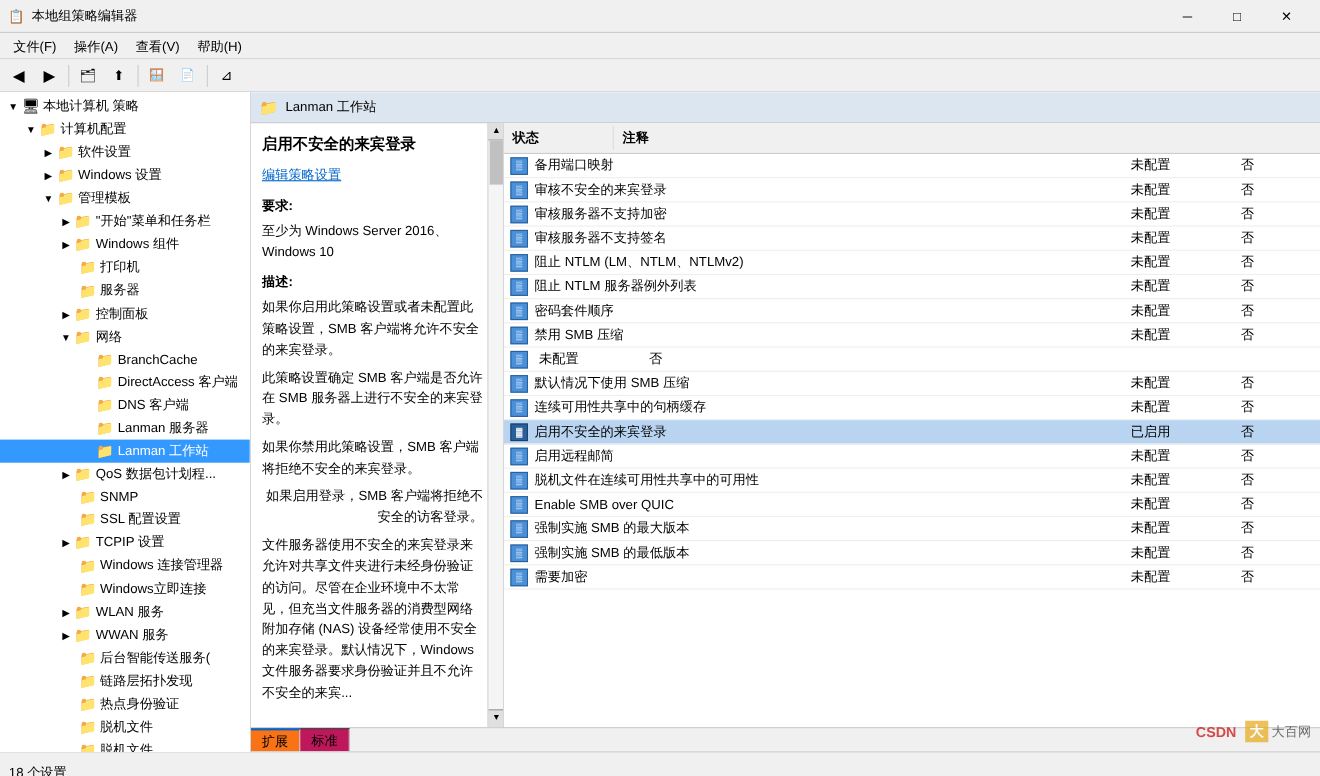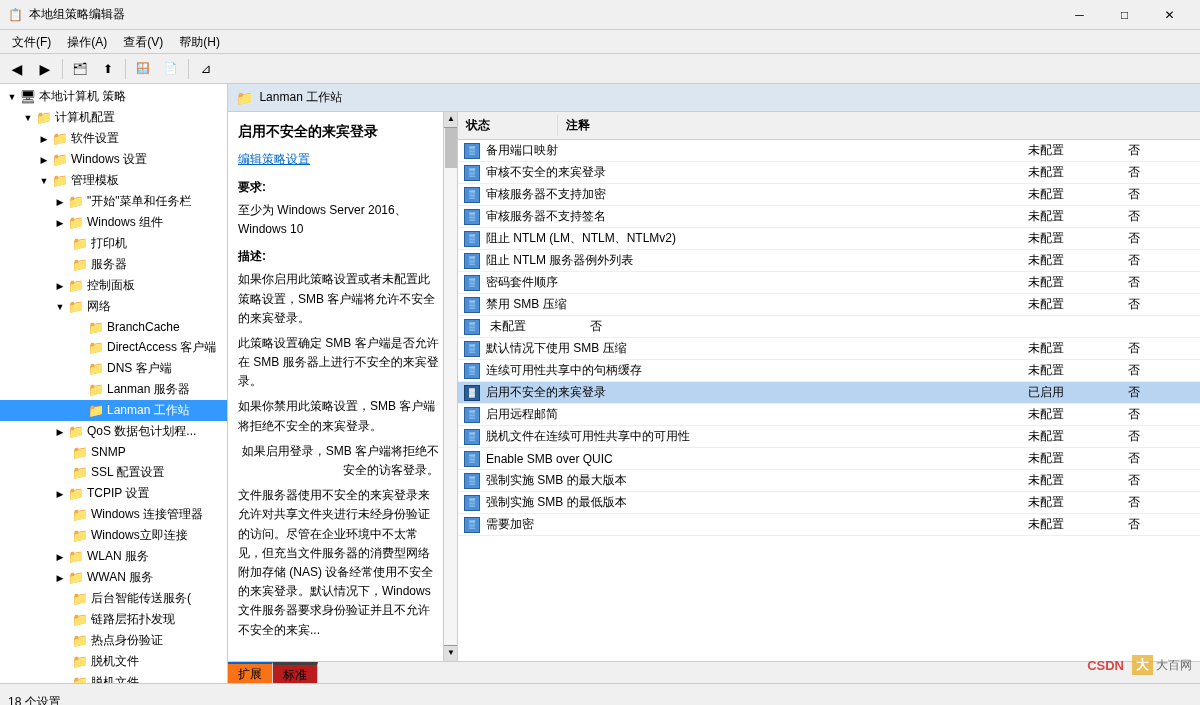--- a/index.html
+++ b/index.html
@@ -670,21 +670,21 @@
               <div class="row-status">未配置</div>
               <div class="row-note">否</div>
             </div>
           </div>
 
       </div>
     </div>
 
     <div class="tab-bar">
       <div class="tab-item">扩展</div>
-      <div class="tab-item" style="background:#b91c1c; border-top:3px solid #404040;">标准</div>
+      <div class="tab-item" style="background:#be185d; border-top:1px solid #404040;">标准</div>
     </div>
   </div>
 </div>
 
 <div class="status-bar">
   <span>18 个设置</span>
 </div>
 
 <div class="watermark">
   <span class="watermark-csdn">CSDN</span>

